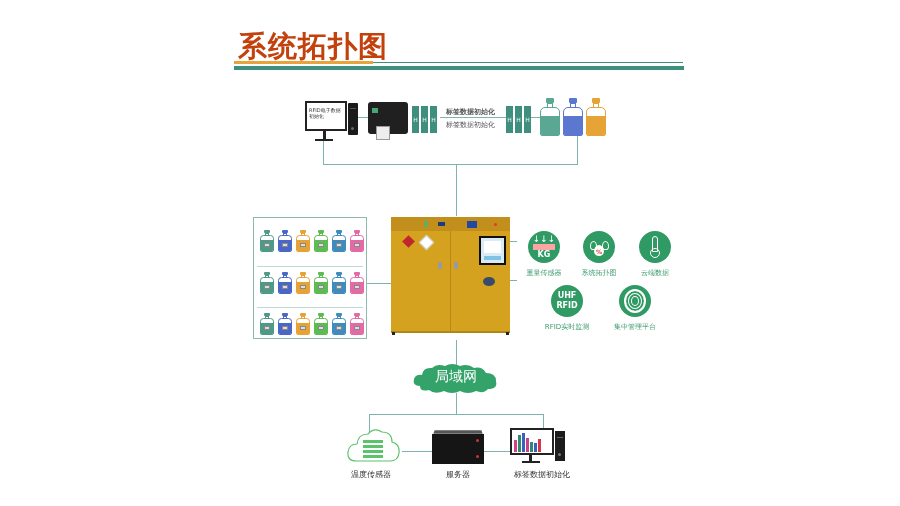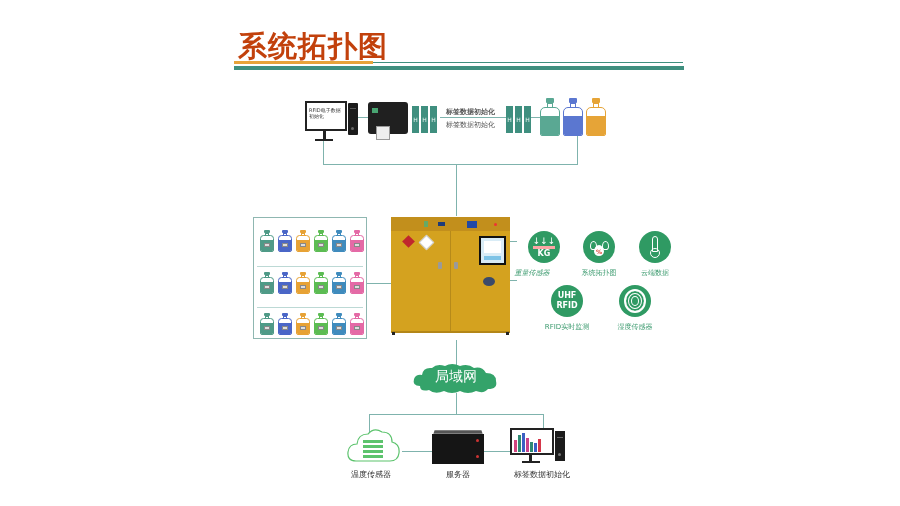--- a/index.html
+++ b/index.html
@@ -275,24 +275,24 @@
     <div style="margin:0 3px; height:4px; background:#7ec3e6;"></div>
   </div>
   <div style="position:absolute; left:92px; top:60px; width:12px; height:9px; border-radius:50%; background:#3a4a6a;"></div>
   <div style="position:absolute; left:1px; top:115px; width:3px; height:3px; background:#222;"></div>
   <div style="position:absolute; left:115px; top:115px; width:3px; height:3px; background:#222;"></div>
 </div>
 
 <div class="sensor-circle" style="left:528px; top:231px;">
   <div style="text-align:center; line-height:9px;">
     <div style="font-size:9px;">↓↓↓</div>
-    <div style="font-size:8px; font-weight:bold; border-top:3px solid #fca5a5;">KG</div>
-  </div>
-</div>
-<div class="abs sensor-label" style="left:497px; top:268px;font-style:italic;">重量传感器</div>
+    <div style="font-size:8px; font-weight:bold; border-top:6px solid #fca5a5;">KG</div>
+  </div>
+</div>
+<div class="abs sensor-label" style="left:509px; top:268px;">重量传感器</div>
 
 <div class="sensor-circle" style="left:583px; top:231px;">
   <div style="position:relative; width:20px; height:20px;">
     <div style="position:absolute; left:1px; top:4px; width:5px; height:7px; border:1px solid #fff; border-radius:50% 50% 50% 50% / 60% 60% 40% 40%;"></div>
     <div style="position:absolute; left:13px; top:4px; width:5px; height:7px; border:1px solid #fff; border-radius:50% 50% 50% 50% / 60% 60% 40% 40%;"></div>
     <div style="position:absolute; left:5px; top:8px; width:10px; height:11px; background:#fff; border-radius:50% 50% 50% 50% / 60% 60% 40% 40%; color:#d43; font-size:6px; font-weight:bold; text-align:center; line-height:13px;">%</div>
   </div>
 </div>
 <div class="abs sensor-label" style="left:564px; top:268px;">系统拓扑图</div>
 
@@ -308,21 +308,21 @@
   <div style="text-align:center; font-size:8px; font-weight:bold; line-height:10px;">
     <div>UHF</div>
     <div>RFID</div>
   </div>
 </div>
 <div class="abs sensor-label" style="left:532px; top:322px;">RFID实时监测</div>
 
 <div class="sensor-circle" style="left:619px; top:285px;">
   <div style="width:18px; height:20px; border-radius:50%; border:2px solid #fff; box-shadow: inset 0 0 0 2px #2f9a63, inset 0 0 0 3px #fff, inset 0 0 0 5px #2f9a63, inset 0 0 0 6px #fff;"></div>
 </div>
-<div class="abs sensor-label" style="left:600px; top:322px;">湿度传感器</div>
+<div class="abs sensor-label" style="left:600px; top:322px;">集中管理平台</div>
 
 <svg class="abs" style="left:410px; top:362px;" width="92" height="34" viewBox="0 0 92 34">
   <path d="M10 24 Q2 24 4 17 Q6 12 12 13 Q13 5 22 6 Q27 1 35 4 Q42 0 50 4 Q58 1 64 6 Q72 4 76 11 Q86 11 86 19 Q88 27 78 27 Q74 32 66 29 Q58 33 50 29 Q42 33 34 29 Q25 33 19 28 Q10 30 10 24 Z" fill="#34a36a"></path>
 </svg>
 <div class="abs" style="left:410px; top:368px; width:92px; text-align:center; font-size:14px; color:#fff;">局域网</div>
 
 <svg class="abs" style="left:346px; top:427px;" width="56" height="38" viewBox="0 0 56 38">
   <path d="M10 34 Q1 34 2 25 Q3 17 11 17 Q12 7 22 7 Q28 0 36 5 Q46 5 46 15 Q54 17 53 26 Q52 34 44 34 Z" fill="#fff" stroke="#5cc36d" stroke-width="1.2"></path>
   <rect x="17" y="13" width="20" height="3" fill="#5cc36d"></rect>
   <rect x="17" y="18" width="20" height="3" fill="#5cc36d"></rect>

